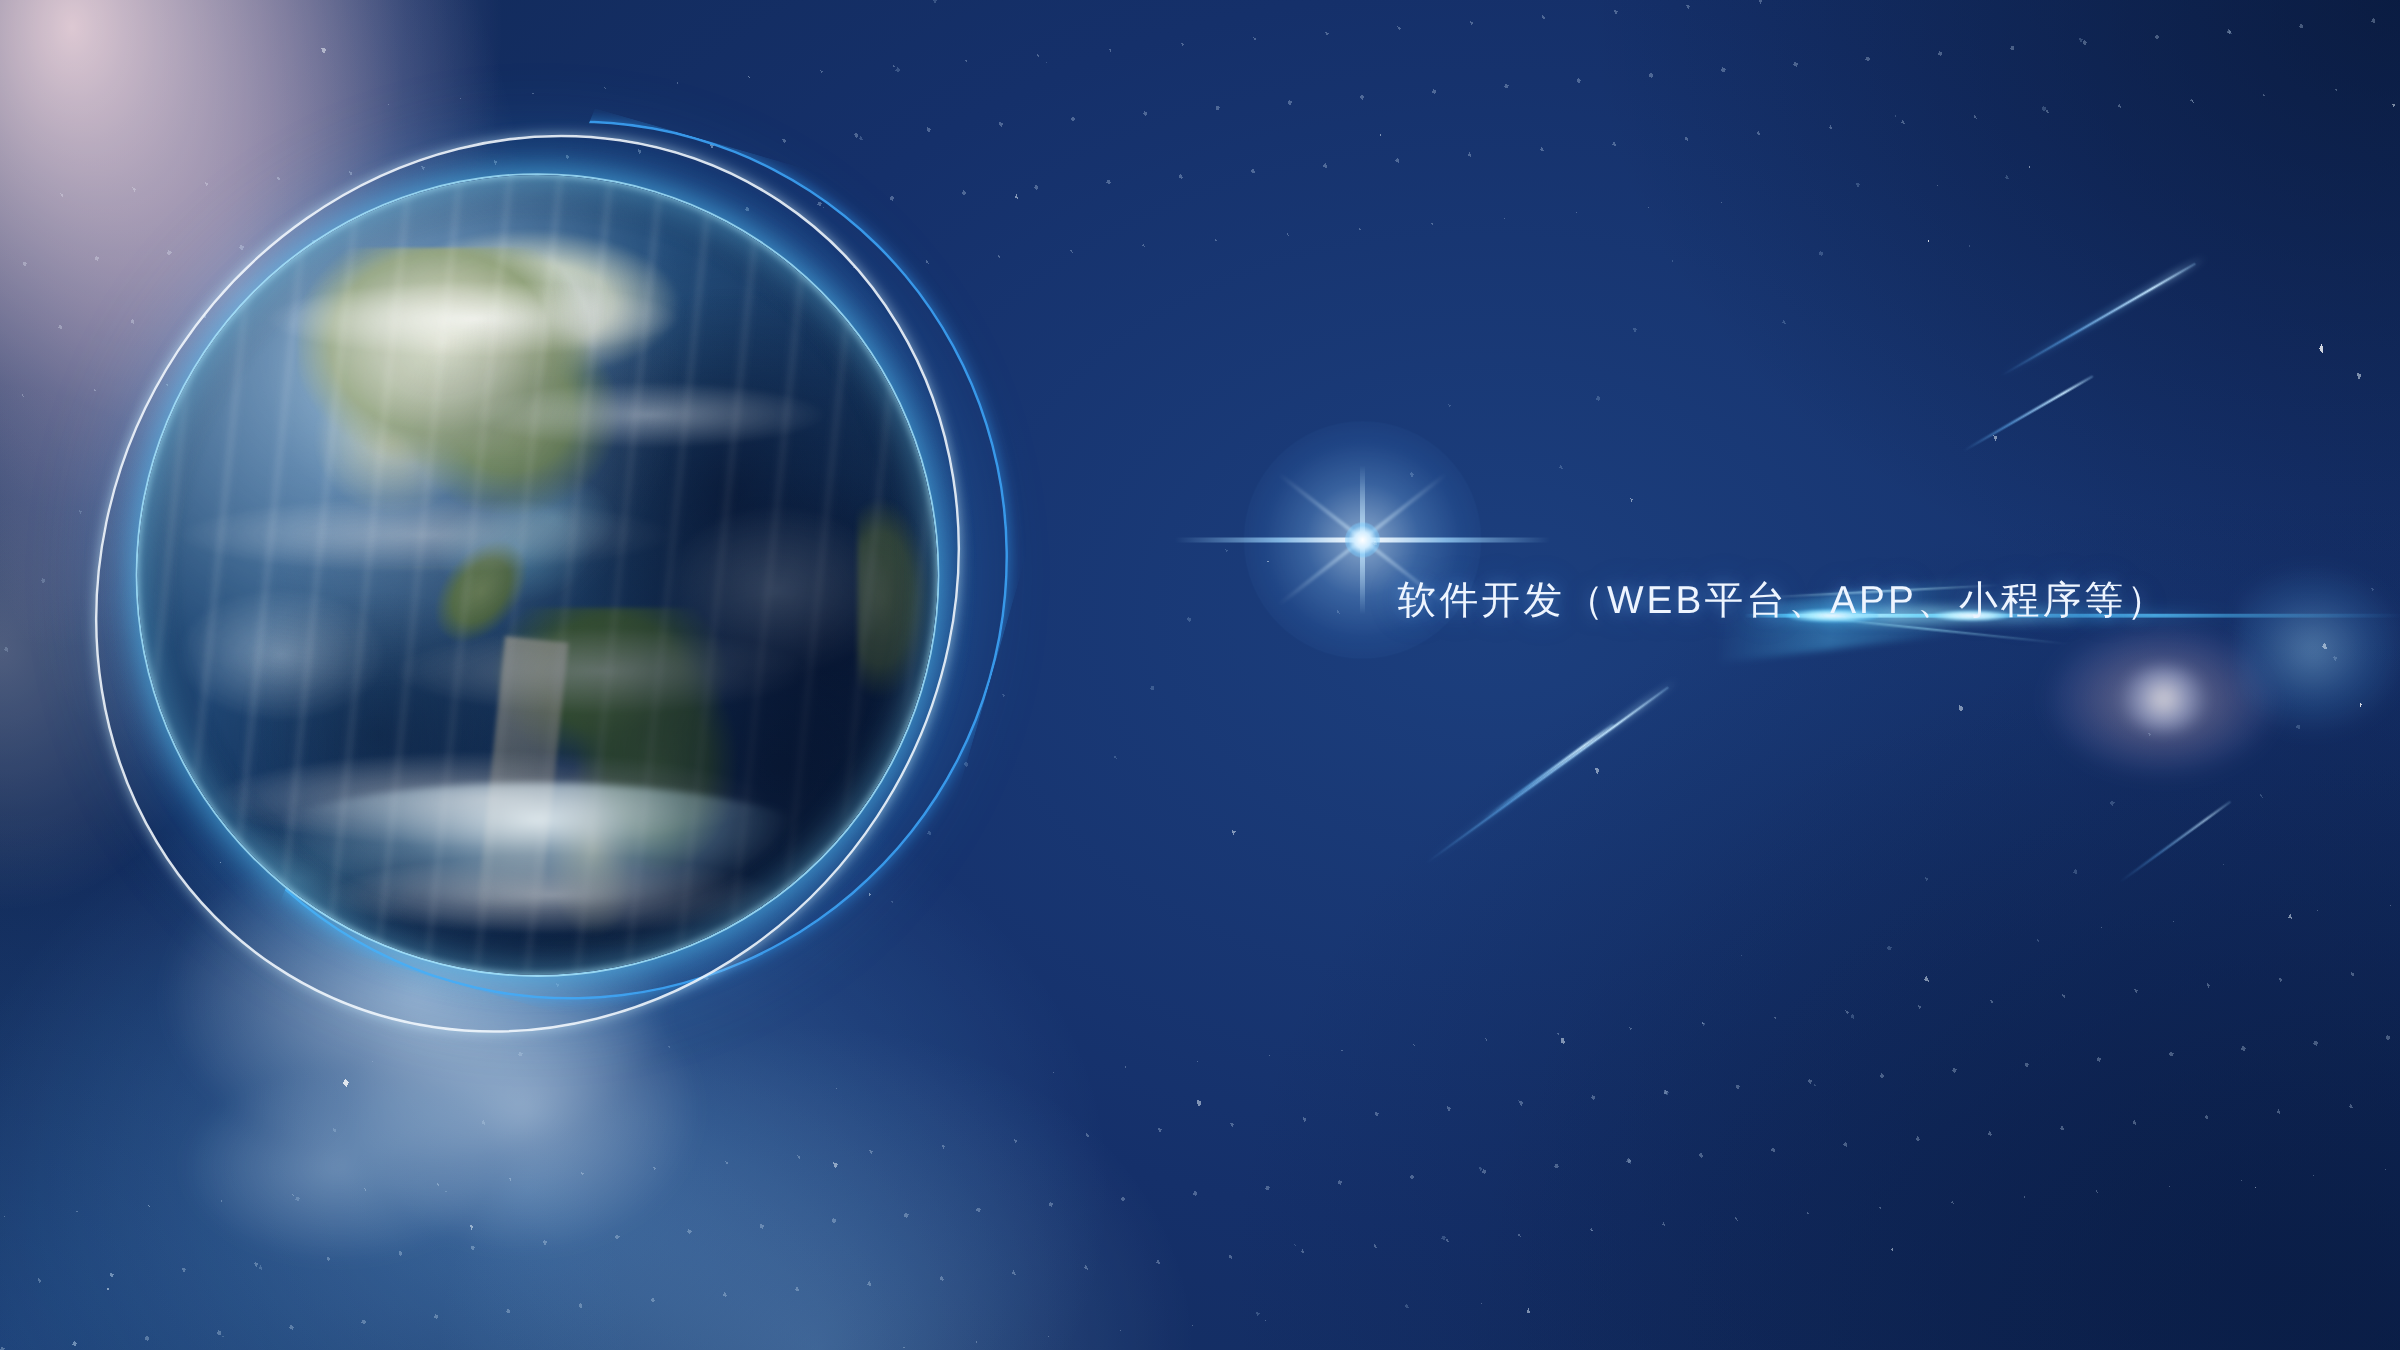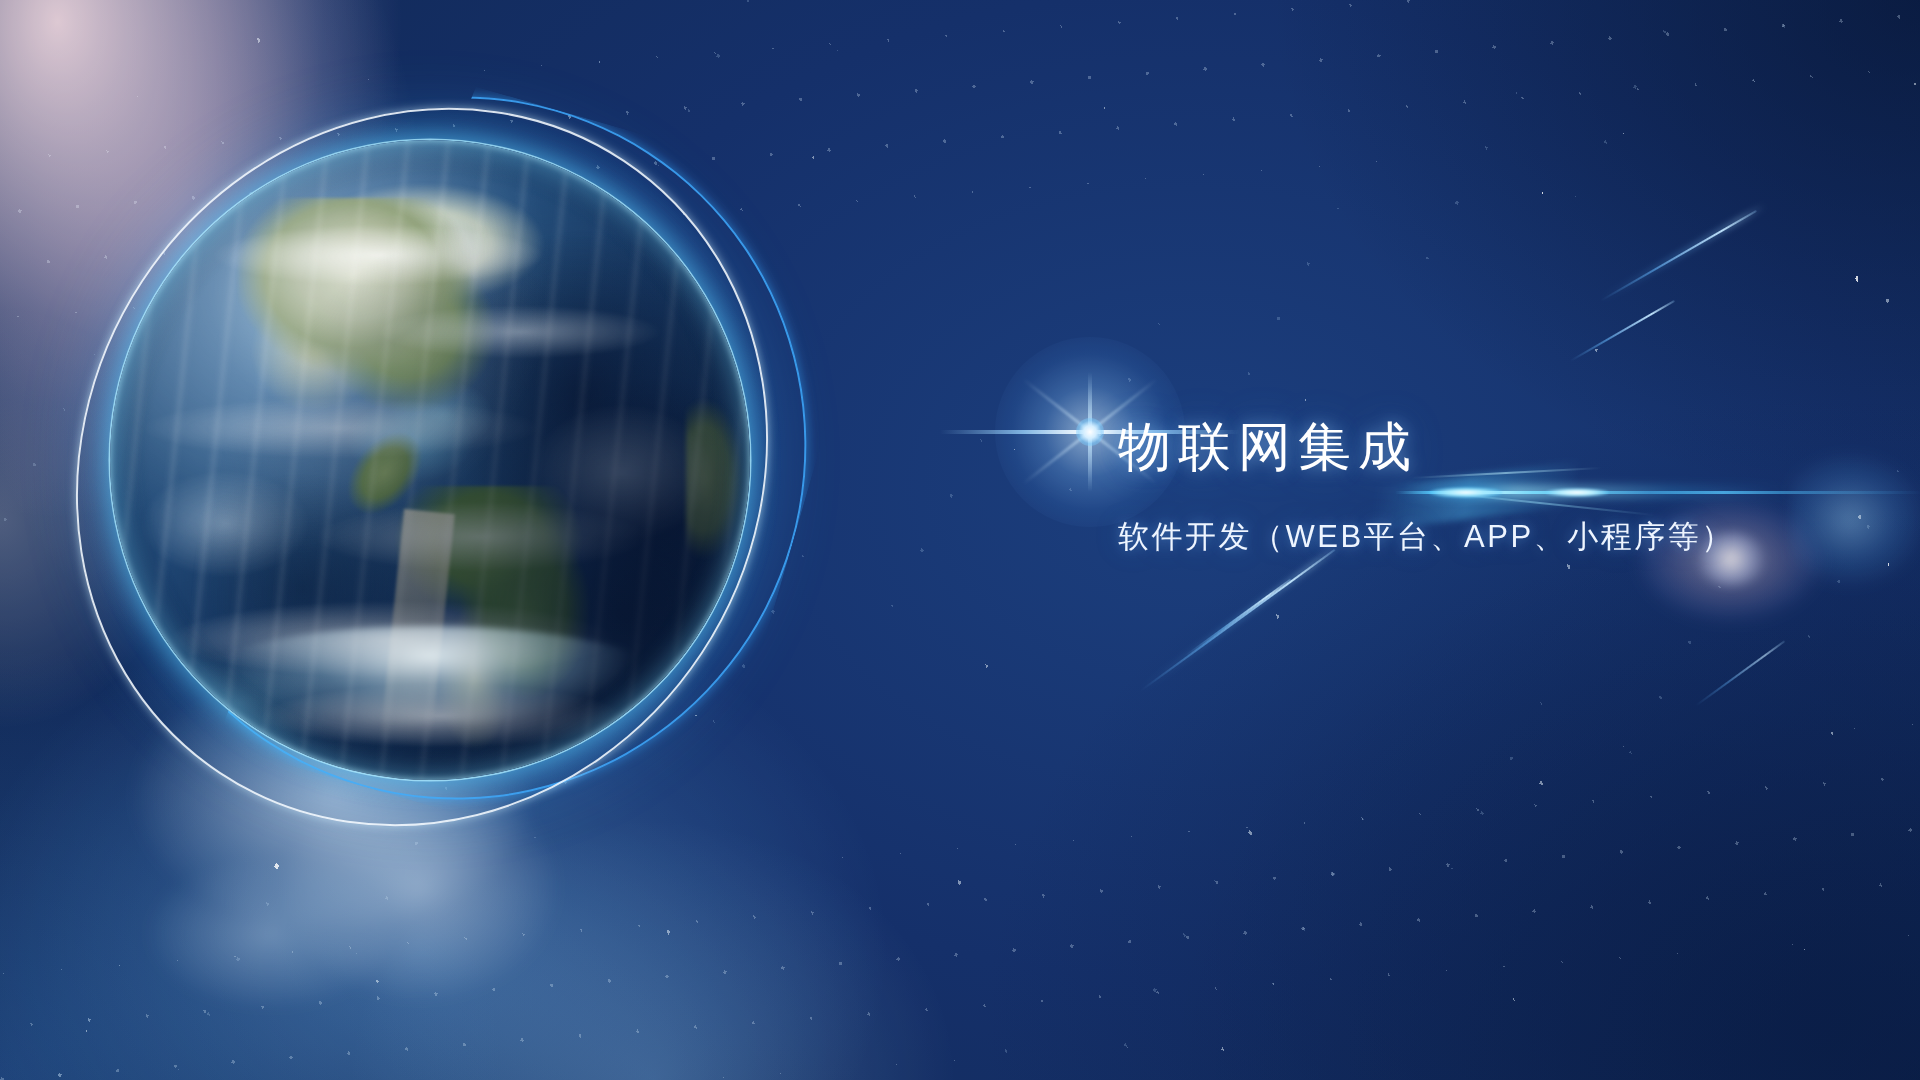--- a/index.html
+++ b/index.html
@@ -432,17 +432,16 @@
       <i></i>
     </div>
   <div class="meteor" id="met4">
       <i></i>
     </div>
   <div class="meteor" id="met5">
       <i></i>
     </div>
 
   <div id="copy">
-    <div id="title">物联网集成</div>
     <div class="sub" id="sub1">软件开发（WEB平台、APP、小程序等）</div>
   </div>
 
 </div>
 
 </body></html>

